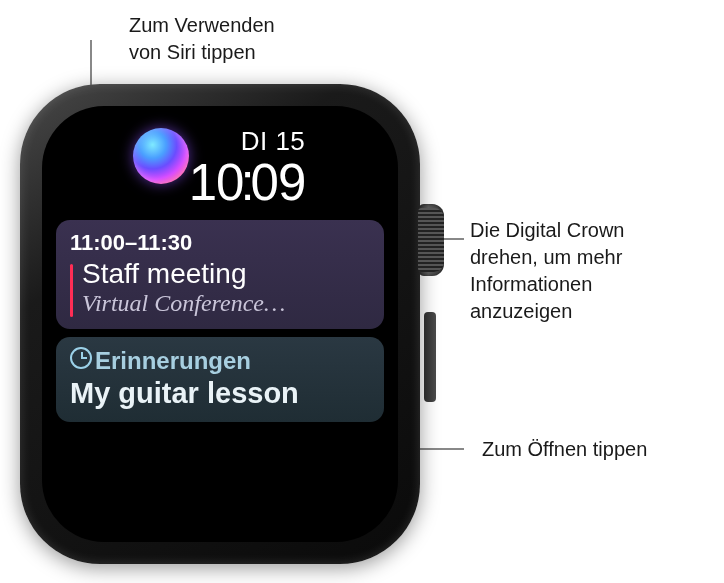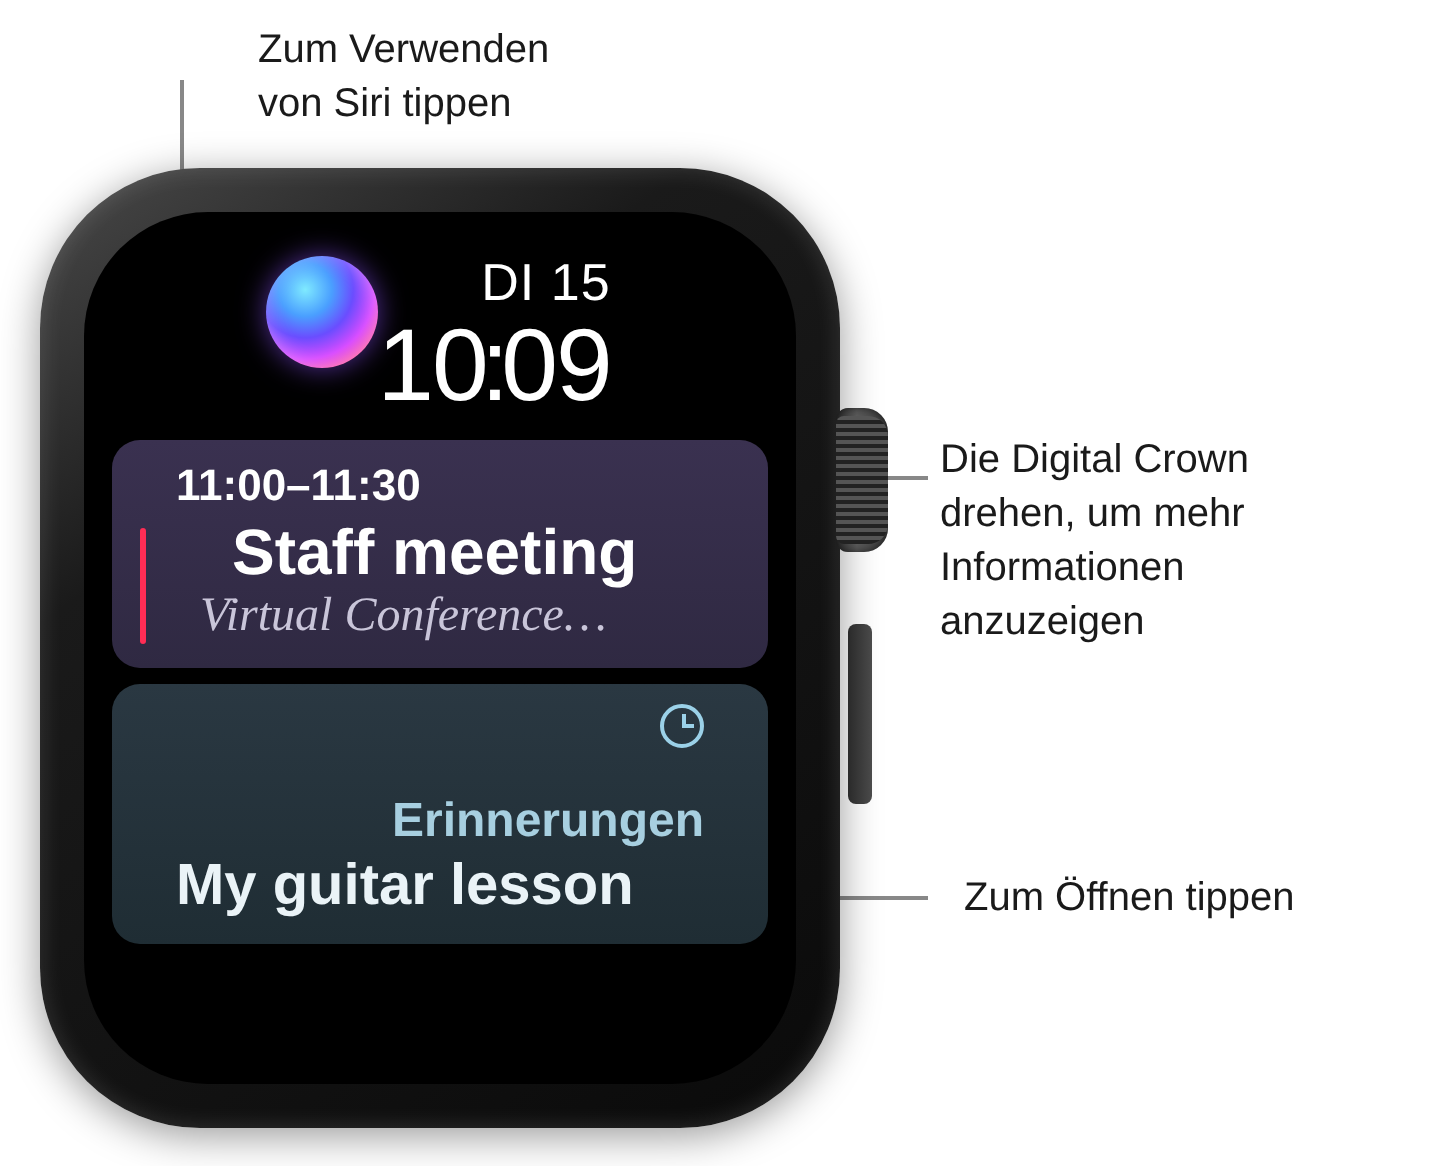--- a/index.html
+++ b/index.html
@@ -113,21 +113,21 @@
   font-size: 51px;
   font-weight: 400;
   letter-spacing: -1px;
 }
 .time .colon { margin: 0 -3px; }
 
 
 .cards { margin-top: 8px; }
 .card {
   border-radius: 14px;
-  padding: 10px 32px 12px;
+  padding: 10px 14px 12px;
   margin-bottom: 8px;
   color: #fff;
 }
 .card-calendar {
   background: linear-gradient(180deg, #3a3150, #2f2942);
   position: relative;
 }
 .card-calendar .accent {
   position: absolute;
   left: 14px;
@@ -135,41 +135,40 @@
   bottom: 12px;
   width: 3px;
   background: #ff2d55;
   border-radius: 2px;
 }
 .cal-time {
   font-size: 22px;
   font-weight: 700;
 }
 .cal-title {
-  font-size: 32px;
-  font-weight: 700;
-  margin-left: 28px;
+  font-size: 28px;
+  font-weight: 400;
+  margin-left: 12px;
   margin-top: 2px;
 }
 .cal-loc {
   font-size: 24px;
   font-style: italic;
   color: #c9c5d9;
   margin-left: 12px;
   font-family: Liberation Serif, serif;
 }
 
 .card-reminders {
   background: linear-gradient(180deg, #2a3842, #1f2d34);
 }
 .rem-header {
   display: flex;
-  align-items: flex-end;
-  gap: 23px;
-  flex-direction: column;
+  align-items: flex-start;
+  gap: 3px;
 }
 .rem-icon {
   width: 22px;
   height: 22px;
   border: 2.5px solid #9bd1e8;
   border-radius: 50%;
   position: relative;
   flex-shrink: 0;
 }
 .rem-icon::after {

